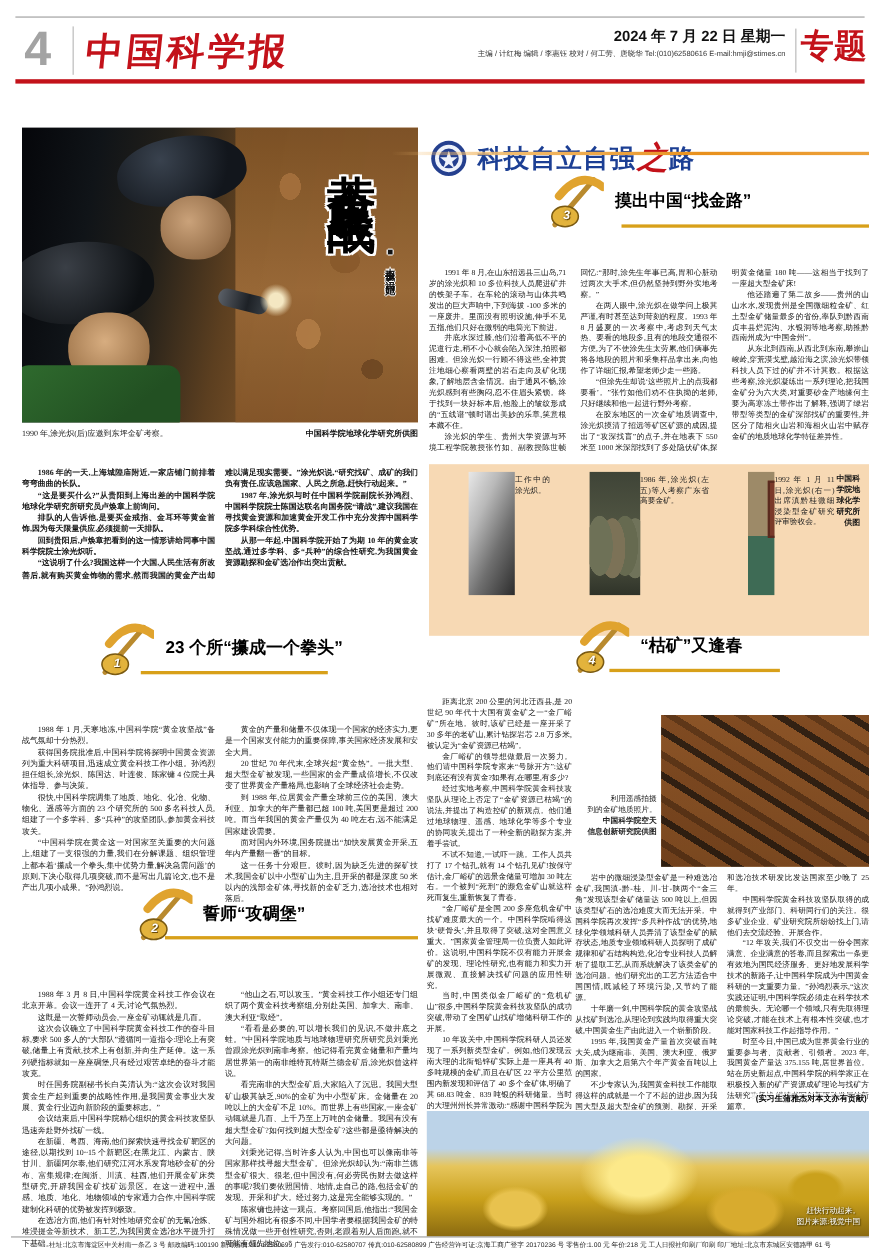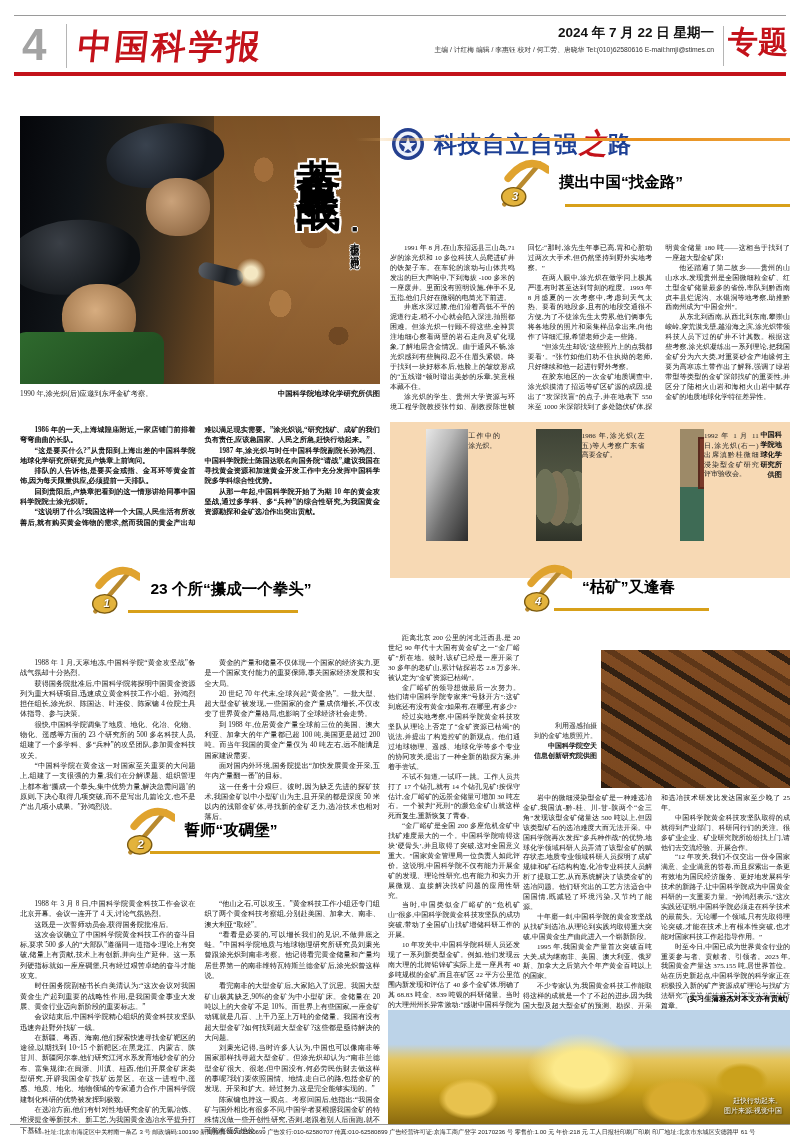--- a/index.html
+++ b/index.html
@@ -182,21 +182,21 @@
         <path d="M12 26 Q33 0 55 17" stroke="#e0a32e" stroke-width="8" fill="none" stroke-linecap="round"></path>
         <ellipse cx="18" cy="46" rx="13" ry="10" fill="#e3b33c" stroke="#7a5a12" stroke-width="1.5"></ellipse>
       </svg>
       <span class="nugget-num">2</span>
     </div>
     <span class="sec-title">誓师“攻碉堡”</span>
     <div class="gold-bar" style="left:130px;top:54px;width:230px;"></div>
   </div>
   <div class="blk body-text cols2" style="left:20px;top:869px;width:360px;height:238px;">
       <p class="para">1988 年 3 月 8 日,中国科学院黄金科技工作会议在北京开幕。会议一连开了 4 天,讨论气氛热烈。</p>
-      <p class="para">这既是一次誓师动员会,获得国务院批准后。</p>
+      <p class="para">这既是一次誓师动员会,一座金矿动辄就是几百。</p>
       <p class="para">这次会议确立了中国科学院黄金科技工作的奋斗目标,要求 500 多人的“大部队”遵循同一道指令:理论上有突破,储量上有贡献,技术上有创新,并向生产延伸。这一系列硬指标就如一座座碉堡,只有经过艰苦卓绝的奋斗才能攻克。</p>
       <p class="para">时任国务院副秘书长白美清认为:“这次会议对我国黄金生产起到重要的战略性作用,是我国黄金事业大发展、黄金行业迈向新阶段的重要标志。”</p>
       <p class="para">会议结束后,中国科学院精心组织的黄金科技攻坚队迅速奔赴野外找矿一线。</p>
       <p class="para">在新疆、粤西、海南,他们探索快速寻找金矿靶区的途径,以期找到 10~15 个新靶区;在黑龙江、内蒙古、陕甘川、新疆阿尔泰,他们研究江河水系发育地砂金矿的分布、富集规律;在闽浙、川滇、桂西,他们开展金矿床类型研究,开辟我国金矿找矿远景区。在这一进程中,遥感、地质、地化、地物领域的专家通力合作,中国科学院建制化科研的优势被发挥到极致。</p>
       <p class="para">在选冶方面,他们有针对性地研究金矿的无氰冶炼、堆浸提金等新技术、新工艺,为我国黄金选冶水平提升打下基础。</p>
       <p class="para">“他山之石,可以攻玉。”黄金科技工作小组还专门组织了两个黄金科技考察组,分别赴美国、加拿大、南非、澳大利亚“取经”。</p>
       <p class="para">“看看是必要的,可以增长我们的见识,不做井底之蛙。”中国科学院地质与地球物理研究所研究员刘秉光曾跟涂光炽到南非考察。他记得看完黄金储量和产量均居世界第一的南非维特瓦特斯兰德金矿后,涂光炽曾这样说。</p>
       <p class="para">看完南非的大型金矿后,大家陷入了沉思。我国大型矿山极其缺乏,90%的金矿为中小型矿床。金储量在 20 吨以上的大金矿不足 10%。而世界上有些国家,一座金矿动辄就是几百、上千乃至上万吨的金储量。我国有没有超大型金矿?如何找到超大型金矿?这些都是亟待解决的大问题。</p>
       <p class="para">刘秉光记得,当时许多人认为,中国也可以像南非等国家那样找寻超大型金矿。但涂光炽却认为:“南非兰德型金矿很大、很老,但中国没有,何必劳民伤财去做这样的事呢?我们要依照国情、地情,走自己的路,包括金矿的发现、开采和扩大。经过努力,这是完全能够实现的。”</p>
       <p class="para">陈家镛也持这一观点。考察回国后,他指出:“我国金矿与国外相比有很多不同,中国学者要根据我国金矿的特殊情况做一些开创性研究,否则,老跟着别人后面跑,就不可能有领先地位。”</p>

